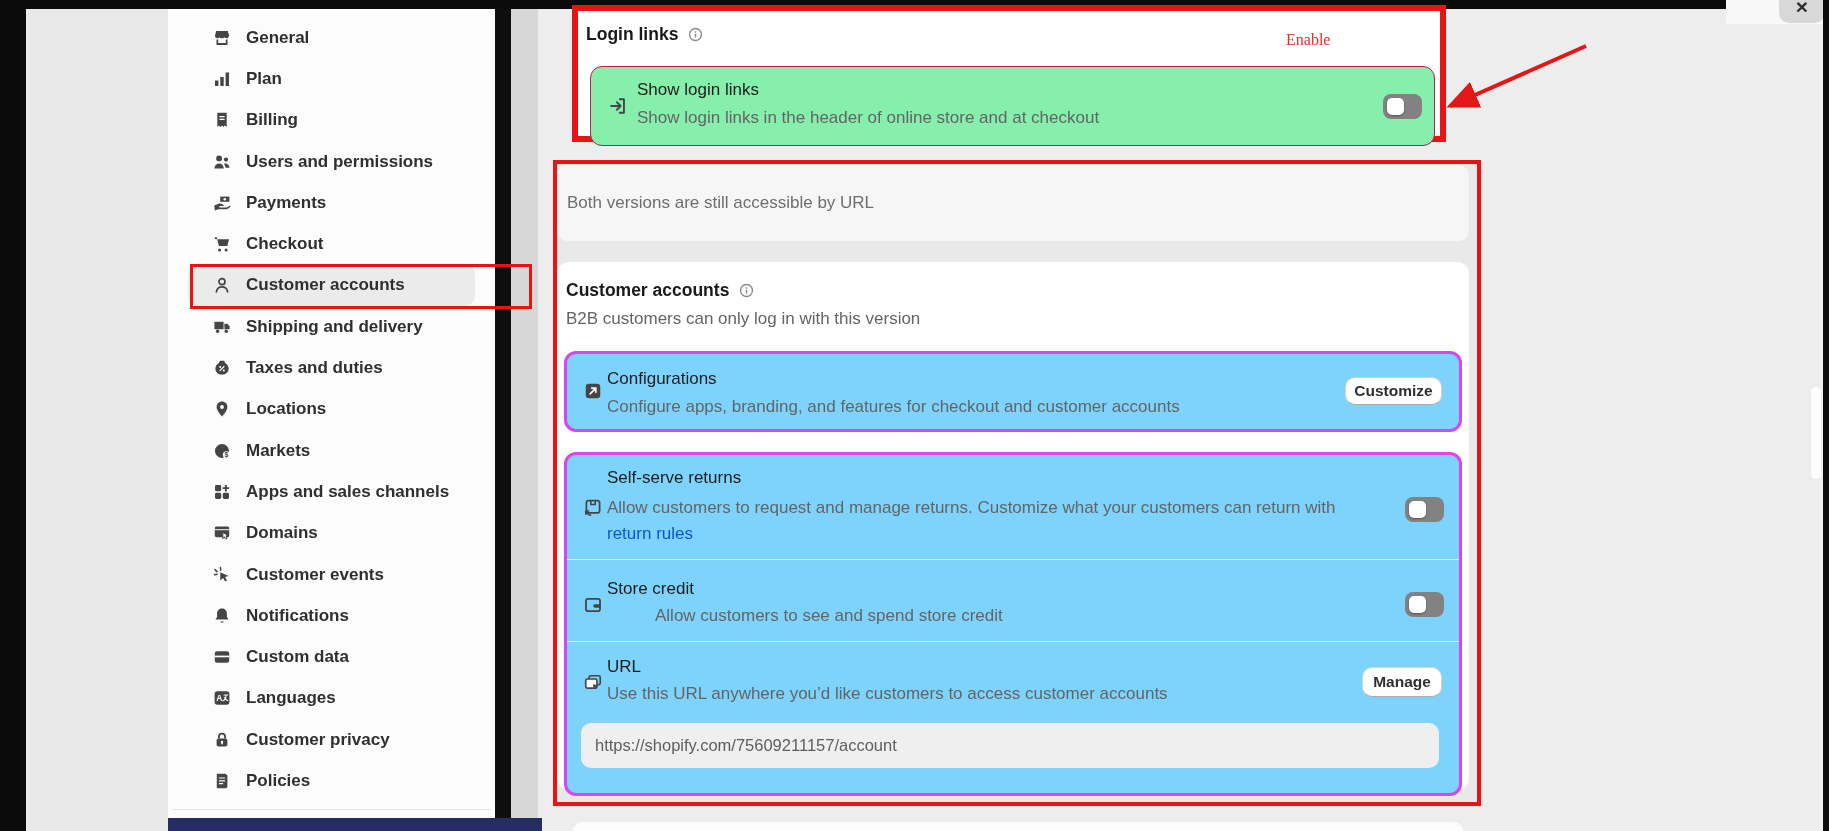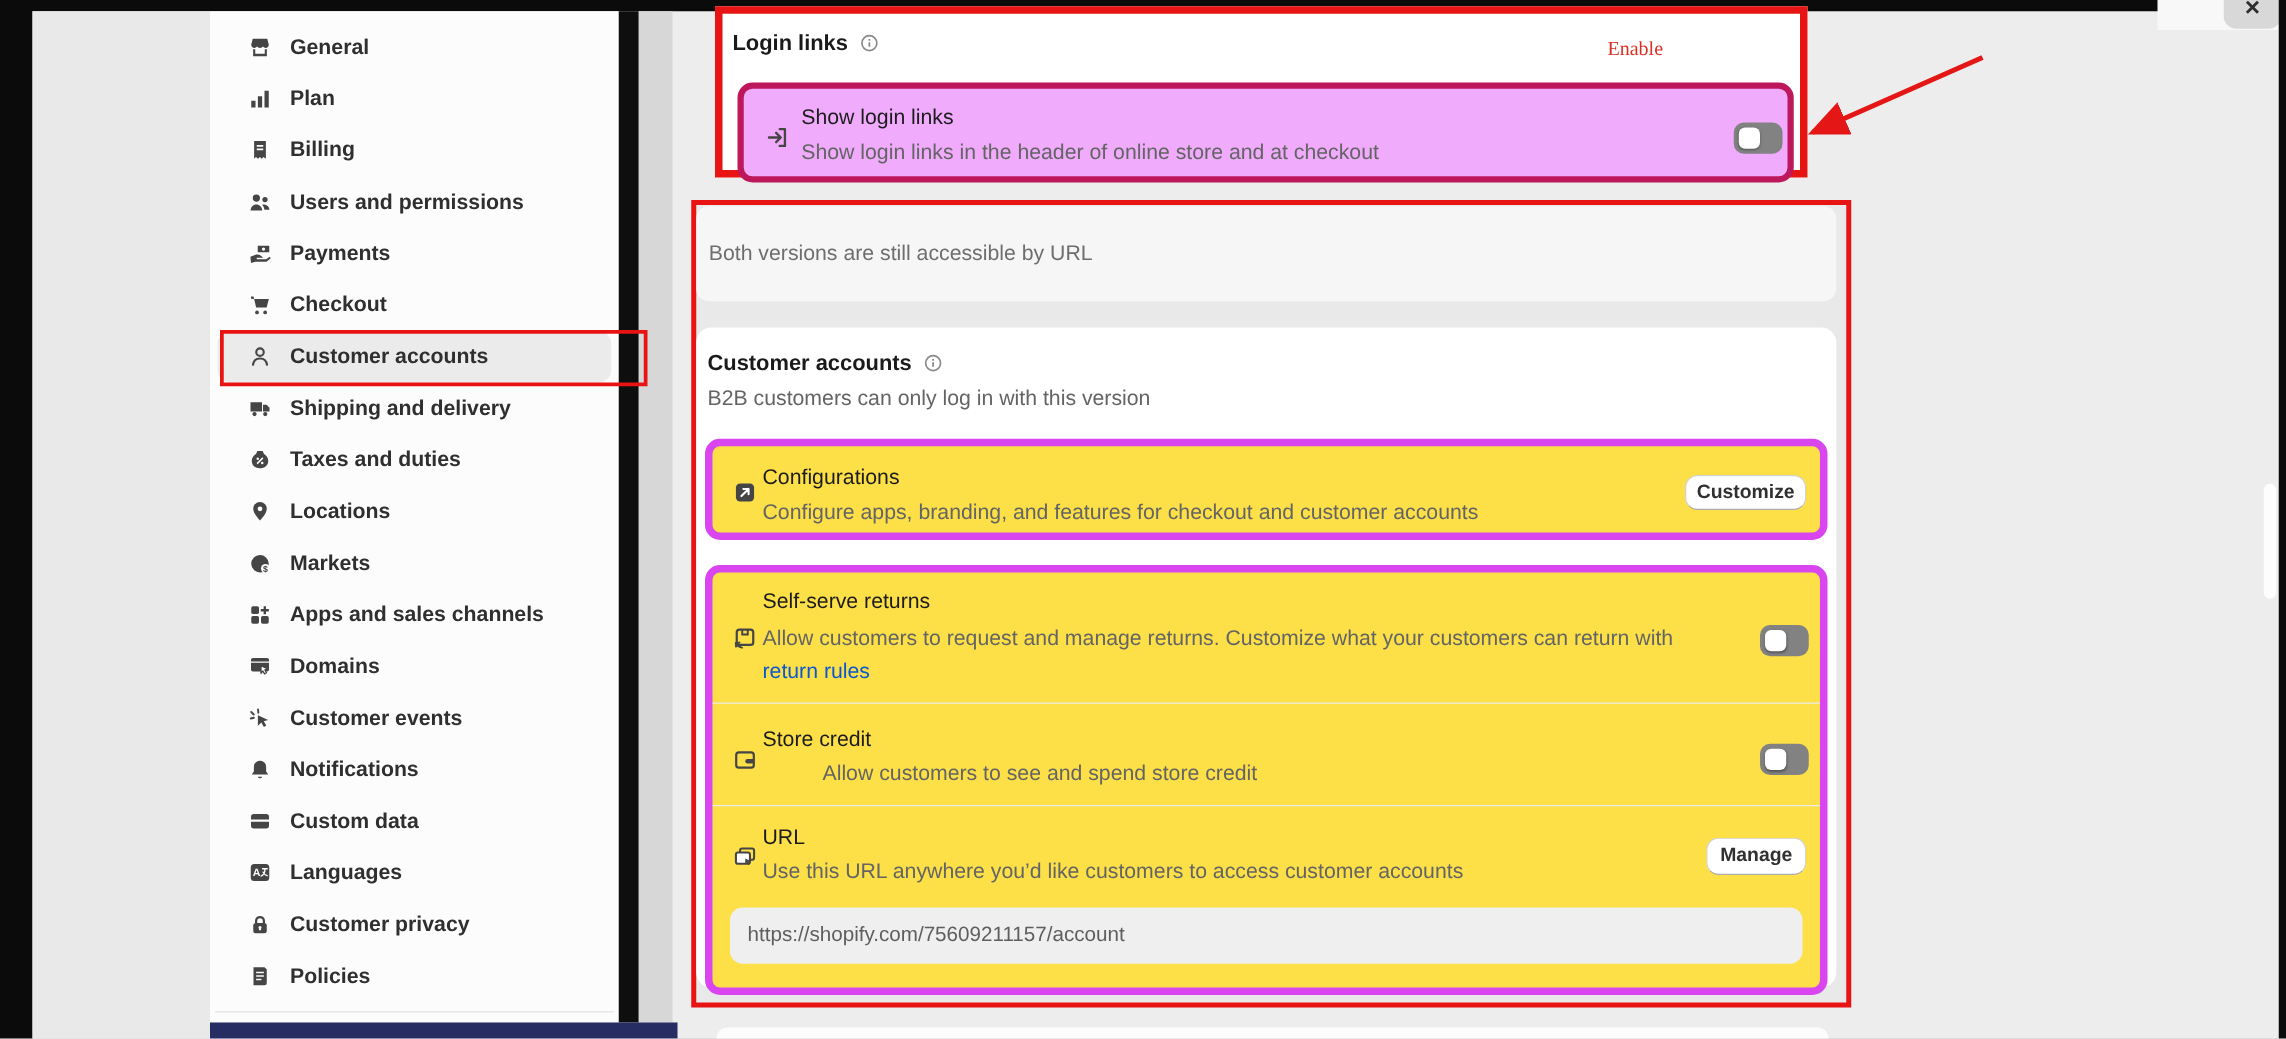--- a/index.html
+++ b/index.html
@@ -17,38 +17,38 @@
   .close-btn span{font-size:21px;font-weight:700;color:#2e2e2e;line-height:20px;margin-top:-3px;}
   .left-margin{left:26px;top:9px;width:142px;height:822px;background:#e9e9e9;}
   .seam-black{left:495px;top:9px;width:16px;height:809px;background:#0e0e0e;}
   .seam-gray{left:511px;top:9px;width:27px;height:809px;background:#d7d7d7;}
   .scroll-thumb{left:1811px;top:387px;width:10px;height:92px;background:#fdfdfd;border-radius:5px;}
 
   
   .sidebar{left:168px;top:9px;width:327px;height:809px;background:#fcfcfc;}
   .sidebar-divider{position:absolute;left:4px;right:4px;top:800px;height:1px;background:#e4e4e4;}
   .navy-bar{left:168px;top:818px;width:374px;height:13px;background:#252d63;}
-  .nav{position:absolute;left:0;top:8px;width:100%;padding:0 6px;}
+  .nav{position:absolute;left:0;top:8px;width:100%;padding:0 20px;}
   .nav-item{position:relative;height:41.3px;display:flex;align-items:center;padding-left:24px;gap:14px;cursor:pointer;border-radius:10px;}
   .nav-item.selected{background:#ebebeb;}
   .nav-item.annotated::after{content:"";position:absolute;left:2px;top:-1px;width:336px;height:39px;border:3px solid #e81414;pointer-events:none;z-index:40;}
   .nav-icon{width:20px;height:20px;display:inline-flex;}
   .nav-icon svg{width:20px;height:20px;fill:#454545;}
   .nav-label{font-size:17px;font-weight:600;color:#2f2f2f;white-space:nowrap;}
 
   
   .anno-box1{left:572px;top:5px;width:874px;height:137px;border:6px solid #e81414;background:#ffffff;z-index:5;}
   .anno-box2{left:553px;top:160px;width:928px;height:646px;border:4px solid #e81414;background:#e9e9e9;z-index:4;}
   .anno-arrow{left:1428px;top:34px;width:170px;height:84px;z-index:30;pointer-events:none;}
 
   
   .ll-head{left:8px;top:13px;display:flex;align-items:center;gap:9px;}
   .ll-title{font-size:17.5px;font-weight:700;color:#1a1a1a;}
   .enable-note{left:708px;top:20px;font-family:"Liberation Serif","DejaVu Serif",serif;font-size:16px;color:#d93025;}
-  .ll-card{left:12px;top:55px;width:845px;height:80px;background:#f0abfc;border:5px solid #be185d;border-radius:12px;}
+  .ll-card{left:12px;top:55px;width:845px;height:80px;background:#86efac;border:1px solid #be185d;border-radius:12px;}
   .ll-icon{left:16px;top:28px;width:22px;height:22px;}
   .row-title{font-size:17px;font-weight:500;color:#1c1c1c;white-space:nowrap;}
   .row-desc{font-size:17px;color:#646464;white-space:nowrap;}
   .ll-card .row-title{position:absolute;left:46px;top:13px;}
   .ll-card .row-desc{position:absolute;left:46px;top:41px;}
 
   .toggle{width:39px;height:25px;border-radius:8px;background:#828282;position:absolute;cursor:pointer;}
   .toggle::after{content:"";position:absolute;left:4px;top:4px;width:17px;height:17px;border-radius:5px;background:#fff;box-shadow:0 1px 2px rgba(0,0,0,.35);}
   .ll-toggle{left:792px;top:27px;}
 
@@ -56,21 +56,21 @@
   .info-icon svg{width:17px;height:17px;}
 
   
   .banner{left:0px;top:1px;width:912px;height:76px;background:#f6f6f6;border-radius:10px;display:flex;align-items:center;padding-left:10px;}
   .banner-text{font-size:17px;color:#6e6e6e;}
   .ca-card{left:0px;top:98px;width:912px;height:528px;background:#ffffff;border-radius:12px;}
   .ca-head{position:absolute;left:9px;top:18px;display:flex;align-items:center;gap:9px;}
   .ca-title{font-size:17.5px;font-weight:700;color:#1a1a1a;}
   .ca-subtitle{position:absolute;left:9px;top:47px;font-size:17px;color:#646464;white-space:nowrap;}
 
-  .inner-card{position:absolute;background:#fde047;border:6px solid #d946ef;border-radius:12px;}
+  .inner-card{position:absolute;background:#7dd3fc;border:3px solid #d946ef;border-radius:12px;}
   .cfg-card{left:7px;top:89px;width:898px;height:81px;}
   .cfg-icon{left:15px;top:26px;width:22px;height:22px;}
   .cfg-card .row-title{position:absolute;left:40px;top:15px;}
   .cfg-card .row-desc{position:absolute;left:40px;top:43px;}
 
   .btn{position:absolute;background:#fff;border:1px solid #d2d2d2;border-bottom-color:#ababab;border-radius:10px;
     display:flex;align-items:center;justify-content:center;font-size:15.5px;font-weight:700;color:#303030;cursor:pointer;}
   .customize-btn{left:778px;top:23px;width:97px;height:28px;}
 
   .grp-card{left:7px;top:190px;width:898px;height:344px;}

